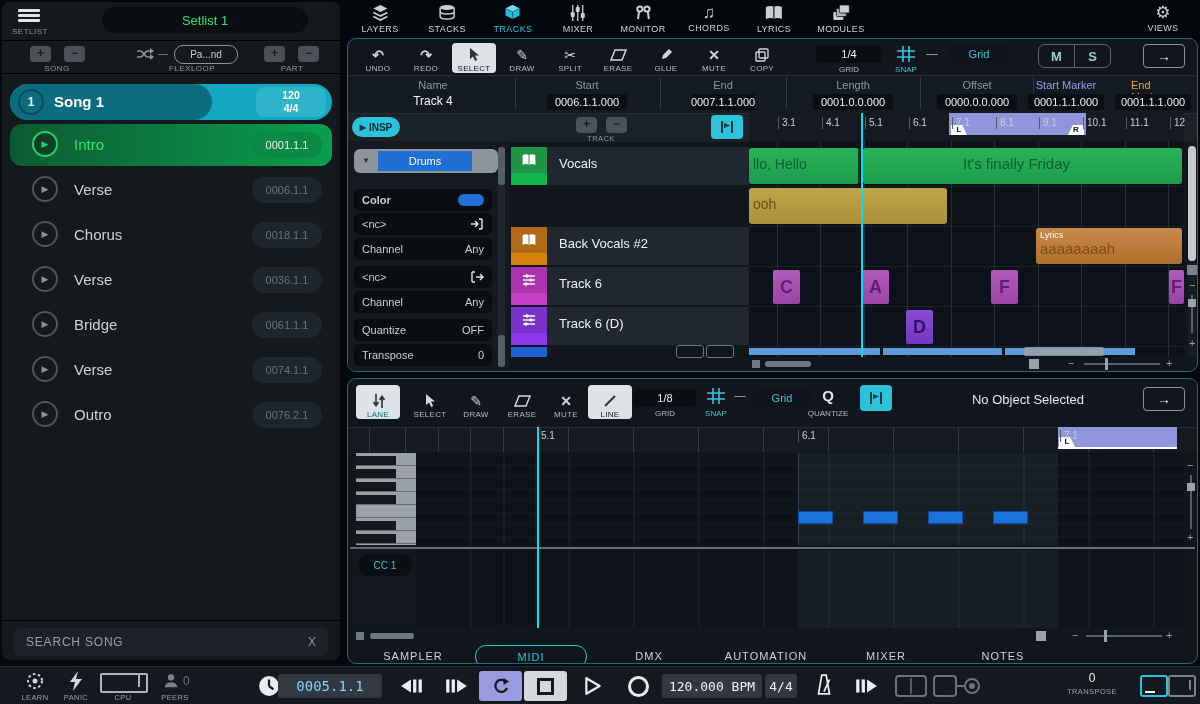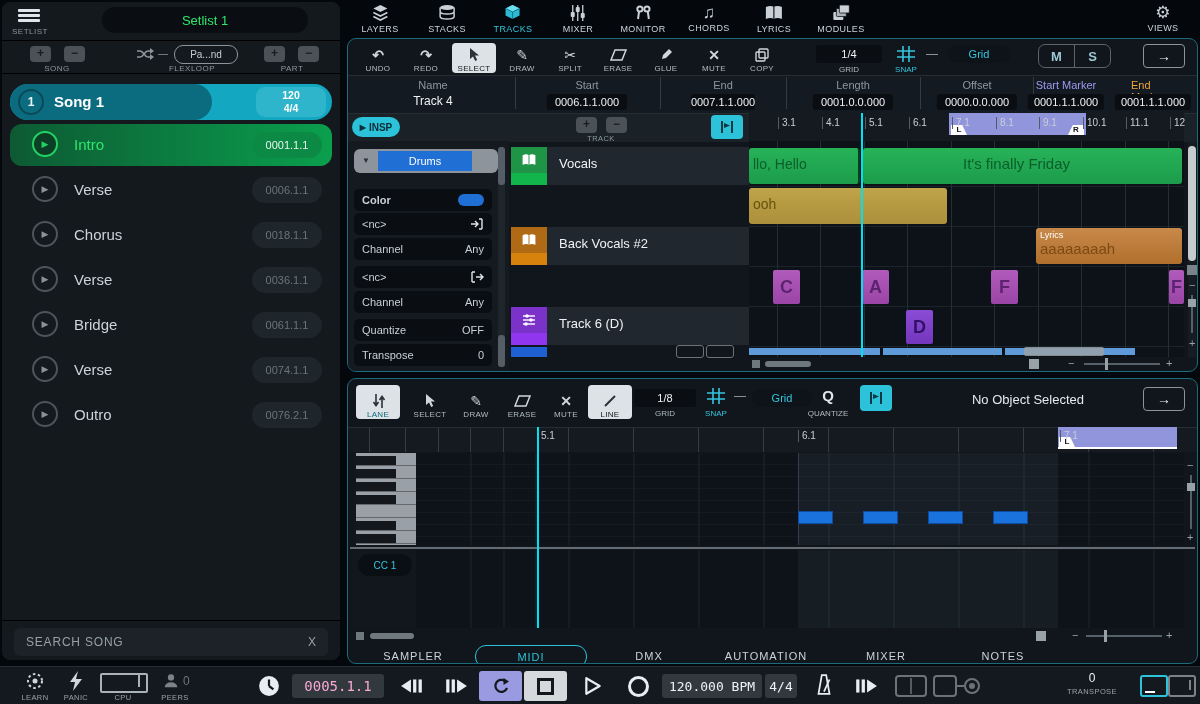--- a/index.html
+++ b/index.html
@@ -400,20 +400,36 @@
       <span class="trk-name">Vocals</span>
     </div>
     <div class="trk-row" style="top:188px;">
       <div class="abs" style="left:0;top:0;width:36px;height:26px;background:#b06a16;"><svg style="margin:5px 0 0 10px;" width="16" height="16" viewBox="0 0 20 20">
             <path d="M2 4c3-1.5 6-1.5 8 0 2-1.5 5-1.5 8 0v12c-3-1.5-6-1.5-8 0-2-1.5-5-1.5-8 0Z" fill="#fff"></path>
             <line x1="10" y1="4" x2="10" y2="16" stroke="#b06a16" stroke-width="1.2"></line>
           </svg></div>
       <div class="abs" style="left:0;top:26px;width:36px;height:12px;background:#d8820e;"></div>
       <span class="trk-name">Back Vocals #2</span>
     </div>
+    <div class="trk-row" style="top:228px;">
+      <div class="abs" style="left:0;top:0;width:36px;height:26px;background:#aa34ad;"><svg style="margin:5px 0 0 10px;" width="16" height="16" viewBox="0 0 16 16">
+            <g stroke="#fff" stroke-width="1.4">
+              <line x1="2" y1="4" x2="14" y2="4"></line>
+              <line x1="2" y1="8" x2="14" y2="8"></line>
+              <line x1="2" y1="12" x2="14" y2="12"></line>
+            </g>
+            <g fill="#fff">
+              <circle cx="6" cy="4" r="1.8"></circle>
+              <circle cx="10" cy="8" r="1.8"></circle>
+              <circle cx="5" cy="12" r="1.8"></circle>
+            </g>
+          </svg></div>
+      <div class="abs" style="left:0;top:26px;width:36px;height:12px;background:#c23ec4;"></div>
+      <span class="trk-name">Track 6</span>
+    </div>
     <div class="trk-row" style="top:268px;">
       <div class="abs" style="left:0;top:0;width:36px;height:26px;background:#7a32c8;"><svg style="margin:5px 0 0 10px;" width="16" height="16" viewBox="0 0 16 16">
             <g stroke="#fff" stroke-width="1.4">
               <line x1="2" y1="4" x2="14" y2="4"></line>
               <line x1="2" y1="8" x2="14" y2="8"></line>
               <line x1="2" y1="12" x2="14" y2="12"></line>
             </g>
             <g fill="#fff">
               <circle cx="6" cy="4" r="1.8"></circle>
               <circle cx="10" cy="8" r="1.8"></circle>
@@ -624,21 +640,21 @@
         <circle cx="10" cy="6" r="3.5" fill="#7a838b"></circle>
         <path d="M3 17a7 5.5 0 0 1 14 0Z" fill="#7a838b"></path>
       </svg>
     <span class="abs" style="left:183px;top:7px;color:#6b747c;font-size:12px;">0</span>
     <span class="tp-lbl" style="left:175px;">PEERS</span>
 
     <svg class="abs" style="left:258px;top:8px;" width="22" height="22" viewBox="0 0 20 20">
         <circle cx="10" cy="10" r="9" fill="#e8edf1"></circle>
         <path d="M10 10V4M10 10l4 3" stroke="#14181c" stroke-width="2" fill="none"></path>
       </svg>
-    <div class="abs ctr mono" style="left:292px;top:7px;width:92px;height:24px;background:#31383e;border-radius:3px;color:#f9a8d4;font-size:14px;">0005.1.1</div>
+    <div class="abs ctr mono" style="left:278px;top:7px;width:104px;height:24px;background:#31383e;border-radius:3px;color:#7dd3fc;font-size:14px;">0005.1.1</div>
     <svg class="abs" style="left:400px;top:10px;" width="24" height="18" viewBox="0 0 22 16">
         <polygon points="1,8 10,2 10,14" fill="#e8edf1"></polygon>
         <rect x="12" y="2" width="3" height="12" fill="#e8edf1"></rect>
         <rect x="17" y="2" width="3" height="12" fill="#e8edf1"></rect>
       </svg>
     <svg class="abs" style="left:444px;top:10px;" width="24" height="18" viewBox="0 0 22 16">
         <rect x="2" y="2" width="3" height="12" fill="#e8edf1"></rect>
         <rect x="7" y="2" width="3" height="12" fill="#e8edf1"></rect>
         <polygon points="12,2 21,8 12,14" fill="#e8edf1"></polygon>
       </svg>

